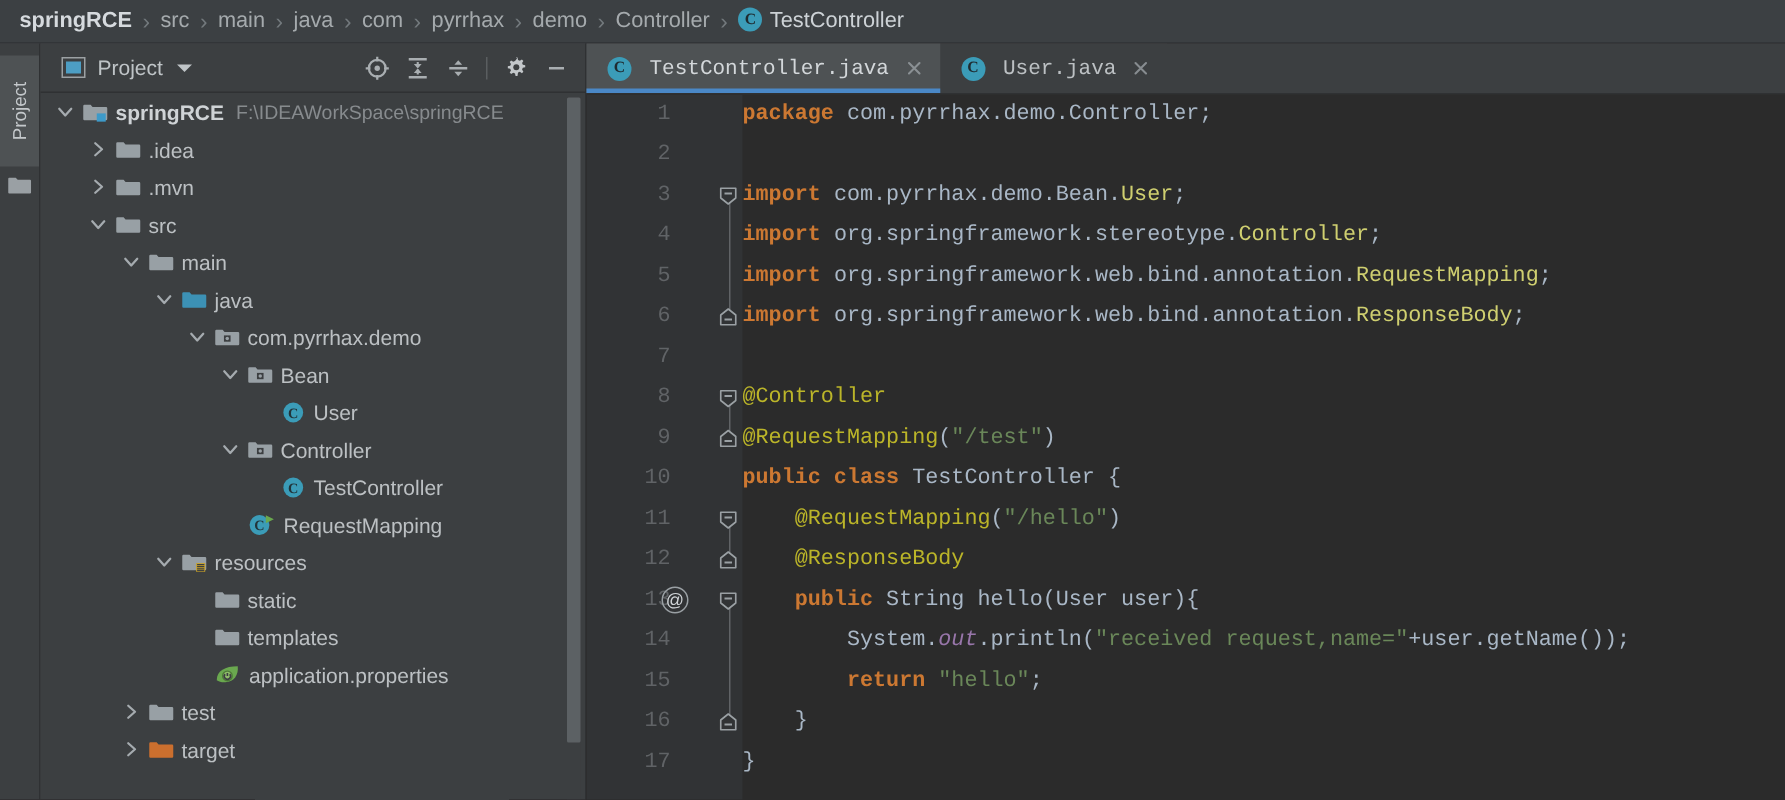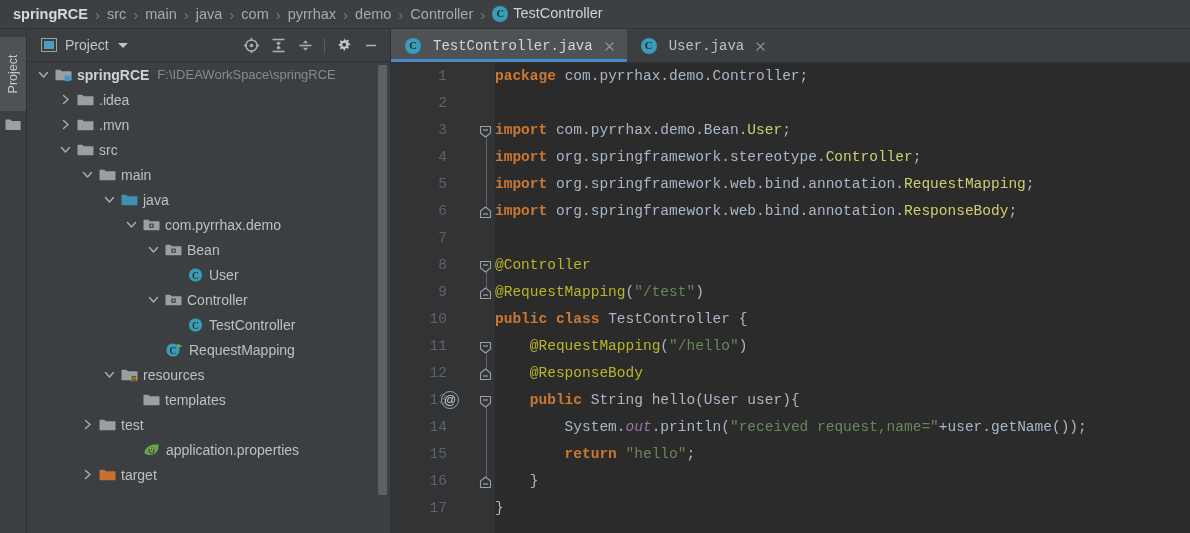--- a/index.html
+++ b/index.html
@@ -516,44 +516,52 @@
             <path d="M10.4 8.4h4.8M10.4 9.8h4.8M10.4 11.2h4.8M10.4 12.4h4.8" stroke="#3c3f41" stroke-width=".8"></path>
           </svg>
           <span class="tree-label">resources</span>
         </div>
         <div class="tree-row">
           <span style="display: inline-block; width: 98px; flex: 0 0 98px;"></span>
           <span class="arrow spacer"></span>
           <svg width="17" height="14" viewBox="0 0 17 14" class="ficon" style="margin-left: 5px;">
             <path d="M0.5 2.6a.8.8 0 0 1 .8-.8h4.1l1.3 1.5h9a.8.8 0 0 1 .8.8v7.3a.8.8 0 0 1-.8.8H1.3a.8.8 0 0 1-.8-.8z" fill="#98a0a5"></path>
           </svg>
+          <span class="tree-label">static</span>
+        </div>
+        <div class="tree-row">
+          <span style="display: inline-block; width: 98px; flex: 0 0 98px;"></span>
+          <span class="arrow spacer"></span>
+          <svg width="17" height="14" viewBox="0 0 17 14" class="ficon" style="margin-left: 5px;">
+            <path d="M0.5 2.6a.8.8 0 0 1 .8-.8h4.1l1.3 1.5h9a.8.8 0 0 1 .8.8v7.3a.8.8 0 0 1-.8.8H1.3a.8.8 0 0 1-.8-.8z" fill="#98a0a5"></path>
+          </svg>
           <span class="tree-label">templates</span>
-        </div>
-        <div class="tree-row">
-          <span style="display: inline-block; width: 54px; flex: 0 0 54px;"></span>
-          <span class="arrow">
-            <svg width="13" height="13" viewBox="0 0 13 13">
-              <path d="M4.5 2.5 L9 6.5 L4.5 10.5" fill="none" stroke="#a5abaf" stroke-width="1.5" stroke-linecap="round" stroke-linejoin="round"></path>
-            </svg>
-          </span>
-          <svg width="17" height="14" viewBox="0 0 17 14" class="ficon" style="margin-left: 5px;">
-            <path d="M0.5 2.6a.8.8 0 0 1 .8-.8h4.1l1.3 1.5h9a.8.8 0 0 1 .8.8v7.3a.8.8 0 0 1-.8.8H1.3a.8.8 0 0 1-.8-.8z" fill="#98a0a5"></path>
-          </svg>
-          <span class="tree-label">test</span>
         </div>
         <div class="tree-row">
           <span style="display: inline-block; width: 98px; flex: 0 0 98px;"></span>
           <span class="arrow spacer"></span>
           <svg width="18" height="15" viewBox="0 0 18 15" class="ficon" style="margin-left: 5px;">
             <path d="M1.5 11.5C1.5 5 7 2.3 15.5 2.2c.6 5.5-2.2 10.4-8.3 10.7-2.7.1-4.3-.5-5.7-1.4z" fill="#6aa84f"></path>
             <circle cx="8.6" cy="8.6" r="3.2" fill="#8fbc6a" stroke="#4d7a38" stroke-width=".9"></circle>
             <path d="M8.6 6.6v2.1" stroke="#3c3f41" stroke-width="1.1"></path>
             <path d="M7.0 7.4a2.1 2.1 0 1 0 3.2 0" fill="none" stroke="#3c3f41" stroke-width="1.1"></path>
           </svg>
           <span class="tree-label">application.properties</span>
+        </div>
+        <div class="tree-row">
+          <span style="display: inline-block; width: 54px; flex: 0 0 54px;"></span>
+          <span class="arrow">
+            <svg width="13" height="13" viewBox="0 0 13 13">
+              <path d="M4.5 2.5 L9 6.5 L4.5 10.5" fill="none" stroke="#a5abaf" stroke-width="1.5" stroke-linecap="round" stroke-linejoin="round"></path>
+            </svg>
+          </span>
+          <svg width="17" height="14" viewBox="0 0 17 14" class="ficon" style="margin-left: 5px;">
+            <path d="M0.5 2.6a.8.8 0 0 1 .8-.8h4.1l1.3 1.5h9a.8.8 0 0 1 .8.8v7.3a.8.8 0 0 1-.8.8H1.3a.8.8 0 0 1-.8-.8z" fill="#98a0a5"></path>
+          </svg>
+          <span class="tree-label">test</span>
         </div>
         <div class="tree-row">
           <span style="display: inline-block; width: 54px; flex: 0 0 54px;"></span>
           <span class="arrow">
             <svg width="13" height="13" viewBox="0 0 13 13">
               <path d="M4.5 2.5 L9 6.5 L4.5 10.5" fill="none" stroke="#a5abaf" stroke-width="1.5" stroke-linecap="round" stroke-linejoin="round"></path>
             </svg>
           </span>
           <svg width="17" height="14" viewBox="0 0 17 14" class="ficon" style="margin-left: 5px;">
             <path d="M0.5 2.6a.8.8 0 0 1 .8-.8h4.1l1.3 1.5h9a.8.8 0 0 1 .8.8v7.3a.8.8 0 0 1-.8.8H1.3a.8.8 0 0 1-.8-.8z" fill="#cb6f2e"></path>

